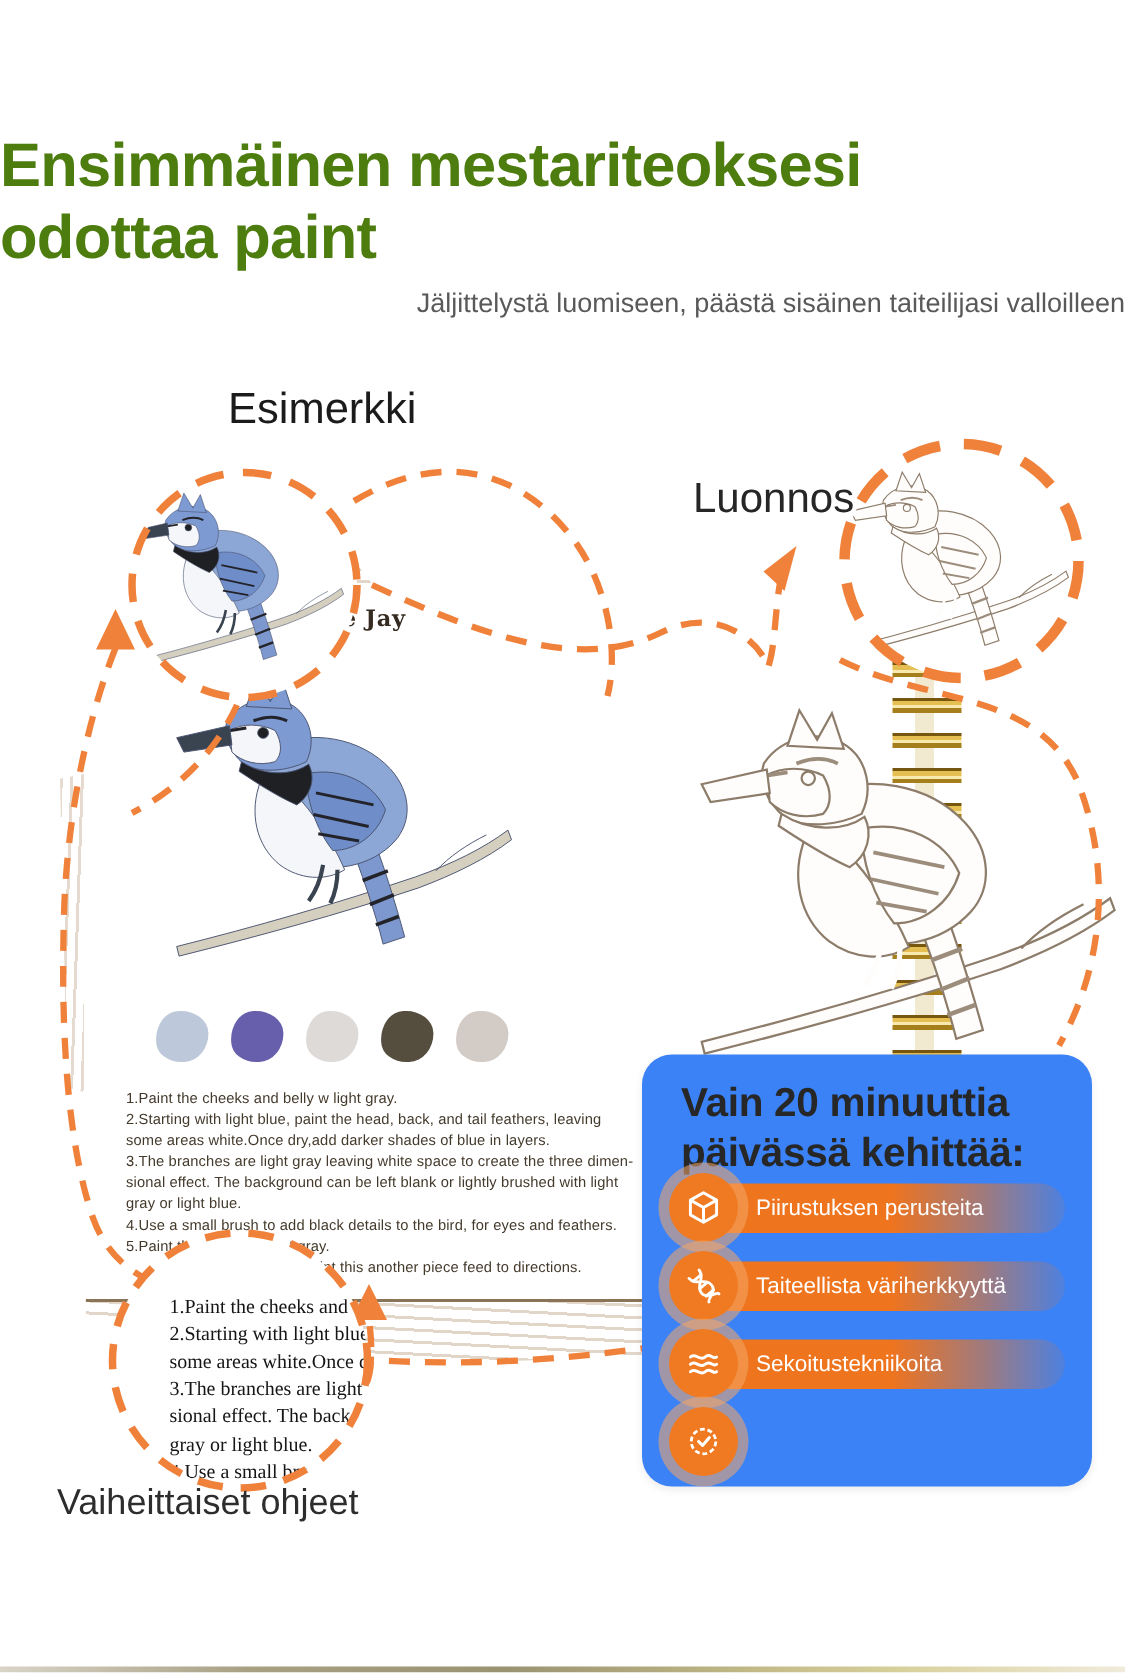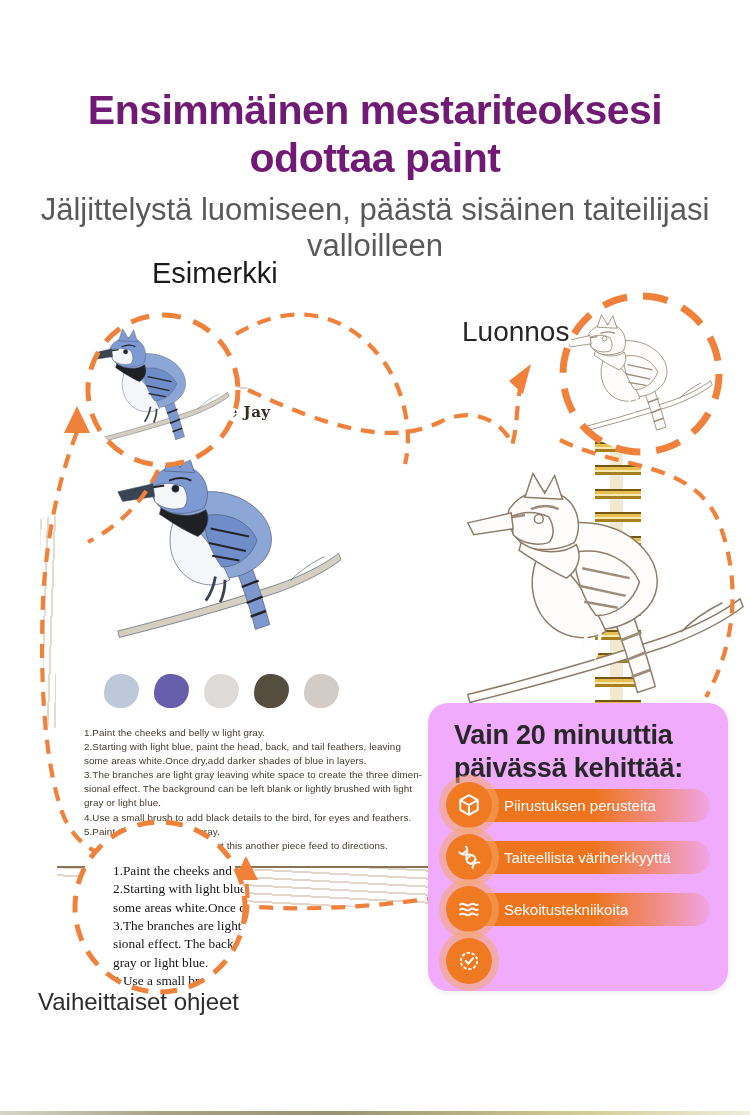--- a/index.html
+++ b/index.html
@@ -1,23 +1,23 @@
 <!DOCTYPE html>
 <html><head>
 <meta charset="utf-8">
 <style>
   html,body{margin:0;padding:0}
   body{width:750px;height:1115px;position:relative;background:#fff;overflow:hidden;
        font-family:"Liberation Sans",sans-serif}
   .abs{position:absolute}
 
   
-  .h1{left:0;right:0;top:86px;text-align:center;font-size:41px;font-weight:bold;
-      color:#701a75;line-height:1.18;letter-spacing:-.5px;z-index:45}
-  .subtitle{left:0;right:0;top:192px;text-align:center;font-size:31px;color:#595959;z-index:45}
+  .h1{left:0;right:0;top:86px;text-align:left;font-size:41px;font-weight:bold;
+      color:#4d7c0f;line-height:1.18;letter-spacing:-.5px;z-index:45}
+  .subtitle{left:0;right:0;top:192px;text-align:right;font-size:18px;color:#595959;z-index:45}
   .lab-example{left:152px;top:257px;font-size:29px;color:#1b1b1b;z-index:45}
   .lab-sketch{left:462px;top:316px;font-size:28px;color:#262626;z-index:45}
   .lab-steps{left:38px;top:988px;font-size:24px;color:#2d2d2d;z-index:45}
 
   
   .wood{background:linear-gradient(180deg,#f0dcbd,#e2c69c);z-index:4}
   .grain{background-image:repeating-linear-gradient(183deg,rgba(150,108,62,.28) 0 2px,rgba(0,0,0,0) 2px 8px)}
   .wood-top{left:145px;top:347px;width:106px;height:46px;
     clip-path:polygon(0 52%,13% 14%,36% 2%,64% 26%,88% 64%,100% 100%,0 100%)}
   .wood-left{left:40px;top:516px;width:16px;height:212px;
@@ -61,21 +61,21 @@
   
   .circle{position:absolute;background:#fff;border-radius:50%;overflow:hidden;z-index:24}
   #c-example{left:88px;top:315px;width:150px;height:150px}
   #c-sketch{left:563px;top:296px;width:156px;height:156px}
   #c-steps{left:75px;top:822px;width:170px;height:170px}
   .mag{position:absolute;left:38px;top:40px;font-family:"Liberation Serif",serif;
     font-size:13.3px;line-height:1.38;color:#151515}
   .mag div{white-space:nowrap}
 
   
-  .card{left:428px;top:703px;width:300px;height:288px;background:#f0abfc;border-radius:20px;
+  .card{left:428px;top:703px;width:300px;height:288px;background:#3b82f6;border-radius:20px;
     box-shadow:0 2px 6px rgba(0,0,0,.08);z-index:40}
   .card-title{position:absolute;left:26px;top:16px;width:252px;font-size:27px;font-weight:bold;
     color:#272727;line-height:1.22;letter-spacing:-.2px}
   .row{position:absolute;left:0;width:100%;height:56px}
   .r1{top:74px}.r2{top:126px}.r3{top:178px}.r4{top:230px}
   .pill{position:absolute;left:40px;top:12px;height:33px;width:242px;border-radius:17px;
     background:linear-gradient(90deg,#EF741E 0%,#EF741E 52%,rgba(239,116,30,.55) 78%,rgba(239,116,30,.10) 100%);
     color:#fff;font-size:15px;line-height:33px;padding-left:36px;box-sizing:border-box;
     white-space:nowrap;overflow:hidden}
   .ic{position:absolute;left:18px;top:5px;width:46px;height:46px;border-radius:50%;background:#EF7A22;

